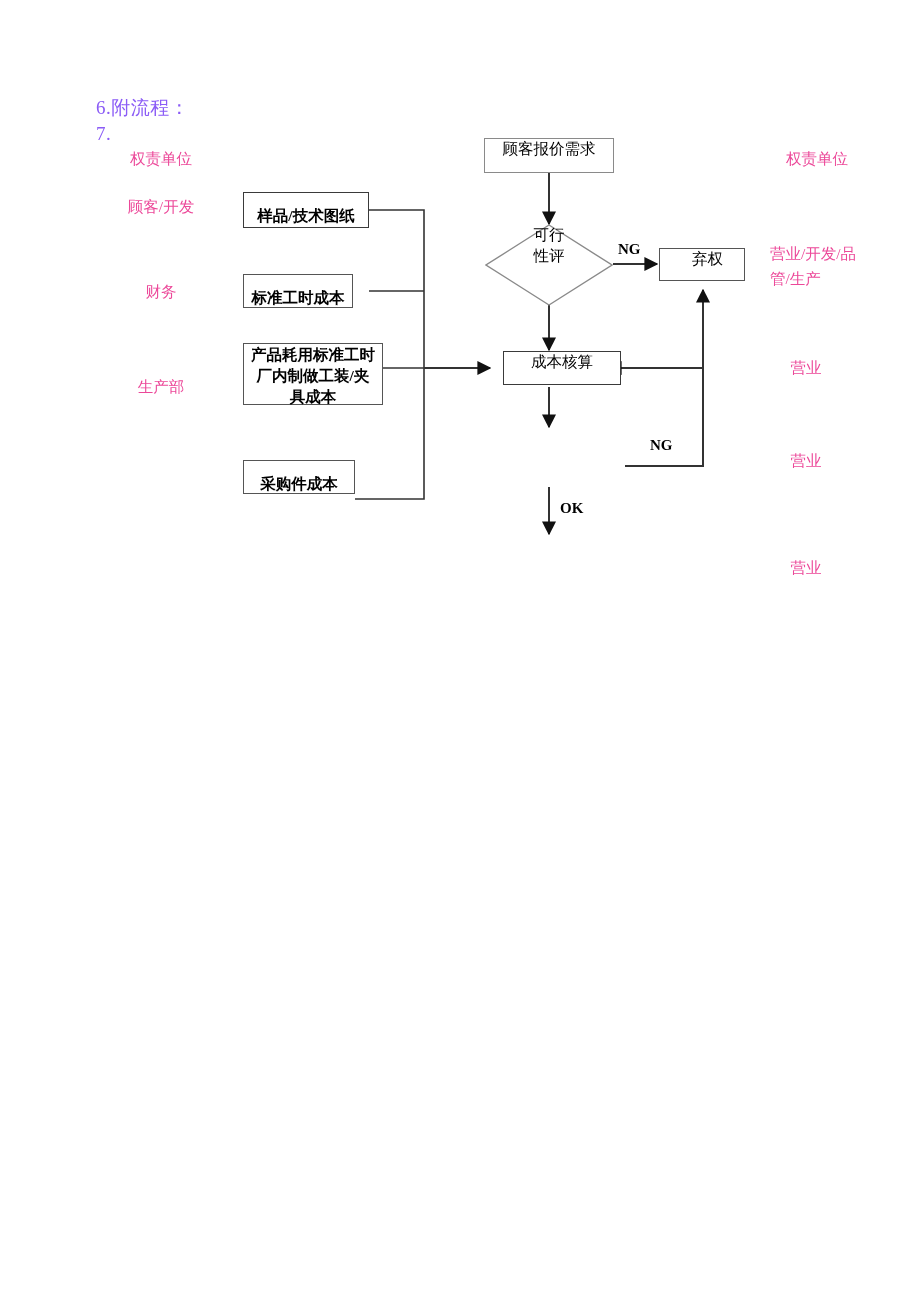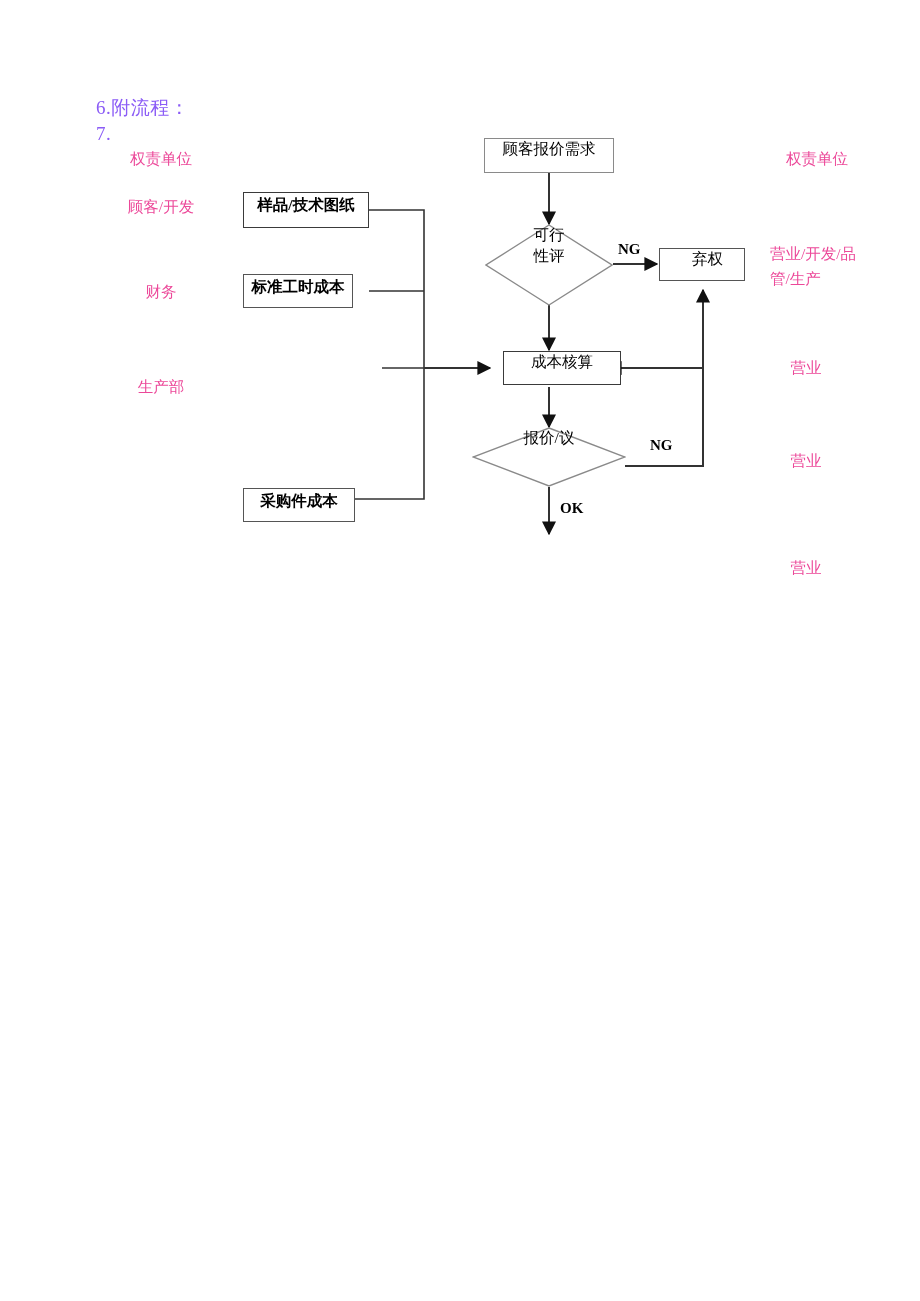--- a/index.html
+++ b/index.html
@@ -61,21 +61,21 @@
     font-weight: bold;
     padding-left: 11px;
   }
   .rect.heavy {
     border: 1.6px solid #3a3a3a;
     font-weight: bold;
   }
   .rect.side-box {
     font-weight: bold;
     font-size: 15.5px;
-    padding: 2px 4px;
+    padding: 13px 4px;
   }
   .stadium {
     border: 1.3px solid #777777;
     border-radius: 26px;
     font-size: 16px;
   }
 
   
   .diamond-wrap {
     position: absolute;
@@ -170,22 +170,25 @@
   </svg>
 
   <div class="node rect heavy side-box" style="left:243px; top:192px; width:126px; height:36px;">
     <span>样品/技术图纸</span>
   </div>
 
   <div class="node rect bold-edge side-box" style="left:243px; top:274px; width:110px; height:34px;">
     <span>标准工时成本</span>
   </div>
 
-
-  <div class="node rect bold-edge side-box" style="left:243px; top:488px; width:112px; height:34px;">
+  <div class="node rect bold-edge side-box" style="left:243px; top:343px; width:140px; height:62px; line-height:21px; padding:0 6px;">
+    <span>产品耗用标准工时厂内制做工装/夹具成本</span>
+  </div>
+
+  <div class="node rect bold-edge side-box" style="left:243px; top:460px; width:112px; height:34px;">
     <span>采购件成本</span>
   </div>
 
   <div class="node rect" style="left:484px; top:138px; width:130px; height:35px;">
     <span>顾客报价需求</span>
   </div>
 
   <div class="diamond-wrap" style="left:485px; top:224px; width:128px; height:82px;">
     <svg class="shape" viewBox="0 0 128 82" width="128" height="82">
       <polygon points="64,1 127,41 64,81 1,41" fill="#ffffff" stroke="#8a8a8a" stroke-width="1.4"></polygon>
@@ -197,27 +200,19 @@
   </div>
 
   <div class="node rect bold-edge" style="left:659px; top:248px; width:86px; height:33px; font-weight:normal;">
     <span>弃权</span>
   </div>
 
   <div class="node rect heavy" style="left:503px; top:351px; width:118px; height:34px; font-weight:normal;">
     <span>成本核算</span>
   </div>
 
-  <div class="diamond-wrap" style="left:472px; top:427px; width:154px; height:60px;">
-    <svg class="shape" viewBox="0 0 154 60" width="154" height="60">
-      <polygon points="77,1 153,30 77,59 1,30" fill="#ffffff" stroke="#8a8a8a" stroke-width="1.4"></polygon>
-    </svg>
-    <div class="dtext">
-      <span>报价/议</span>
-    </div>
-  </div>
 
 
   <div class="edge-label" style="left:618px; top:241px;">NG</div>
   <div class="edge-label" style="left:650px; top:437px;">NG</div>
   <div class="edge-label" style="left:560px; top:500px;">OK</div>
 
 </div>
 
 </body></html>

